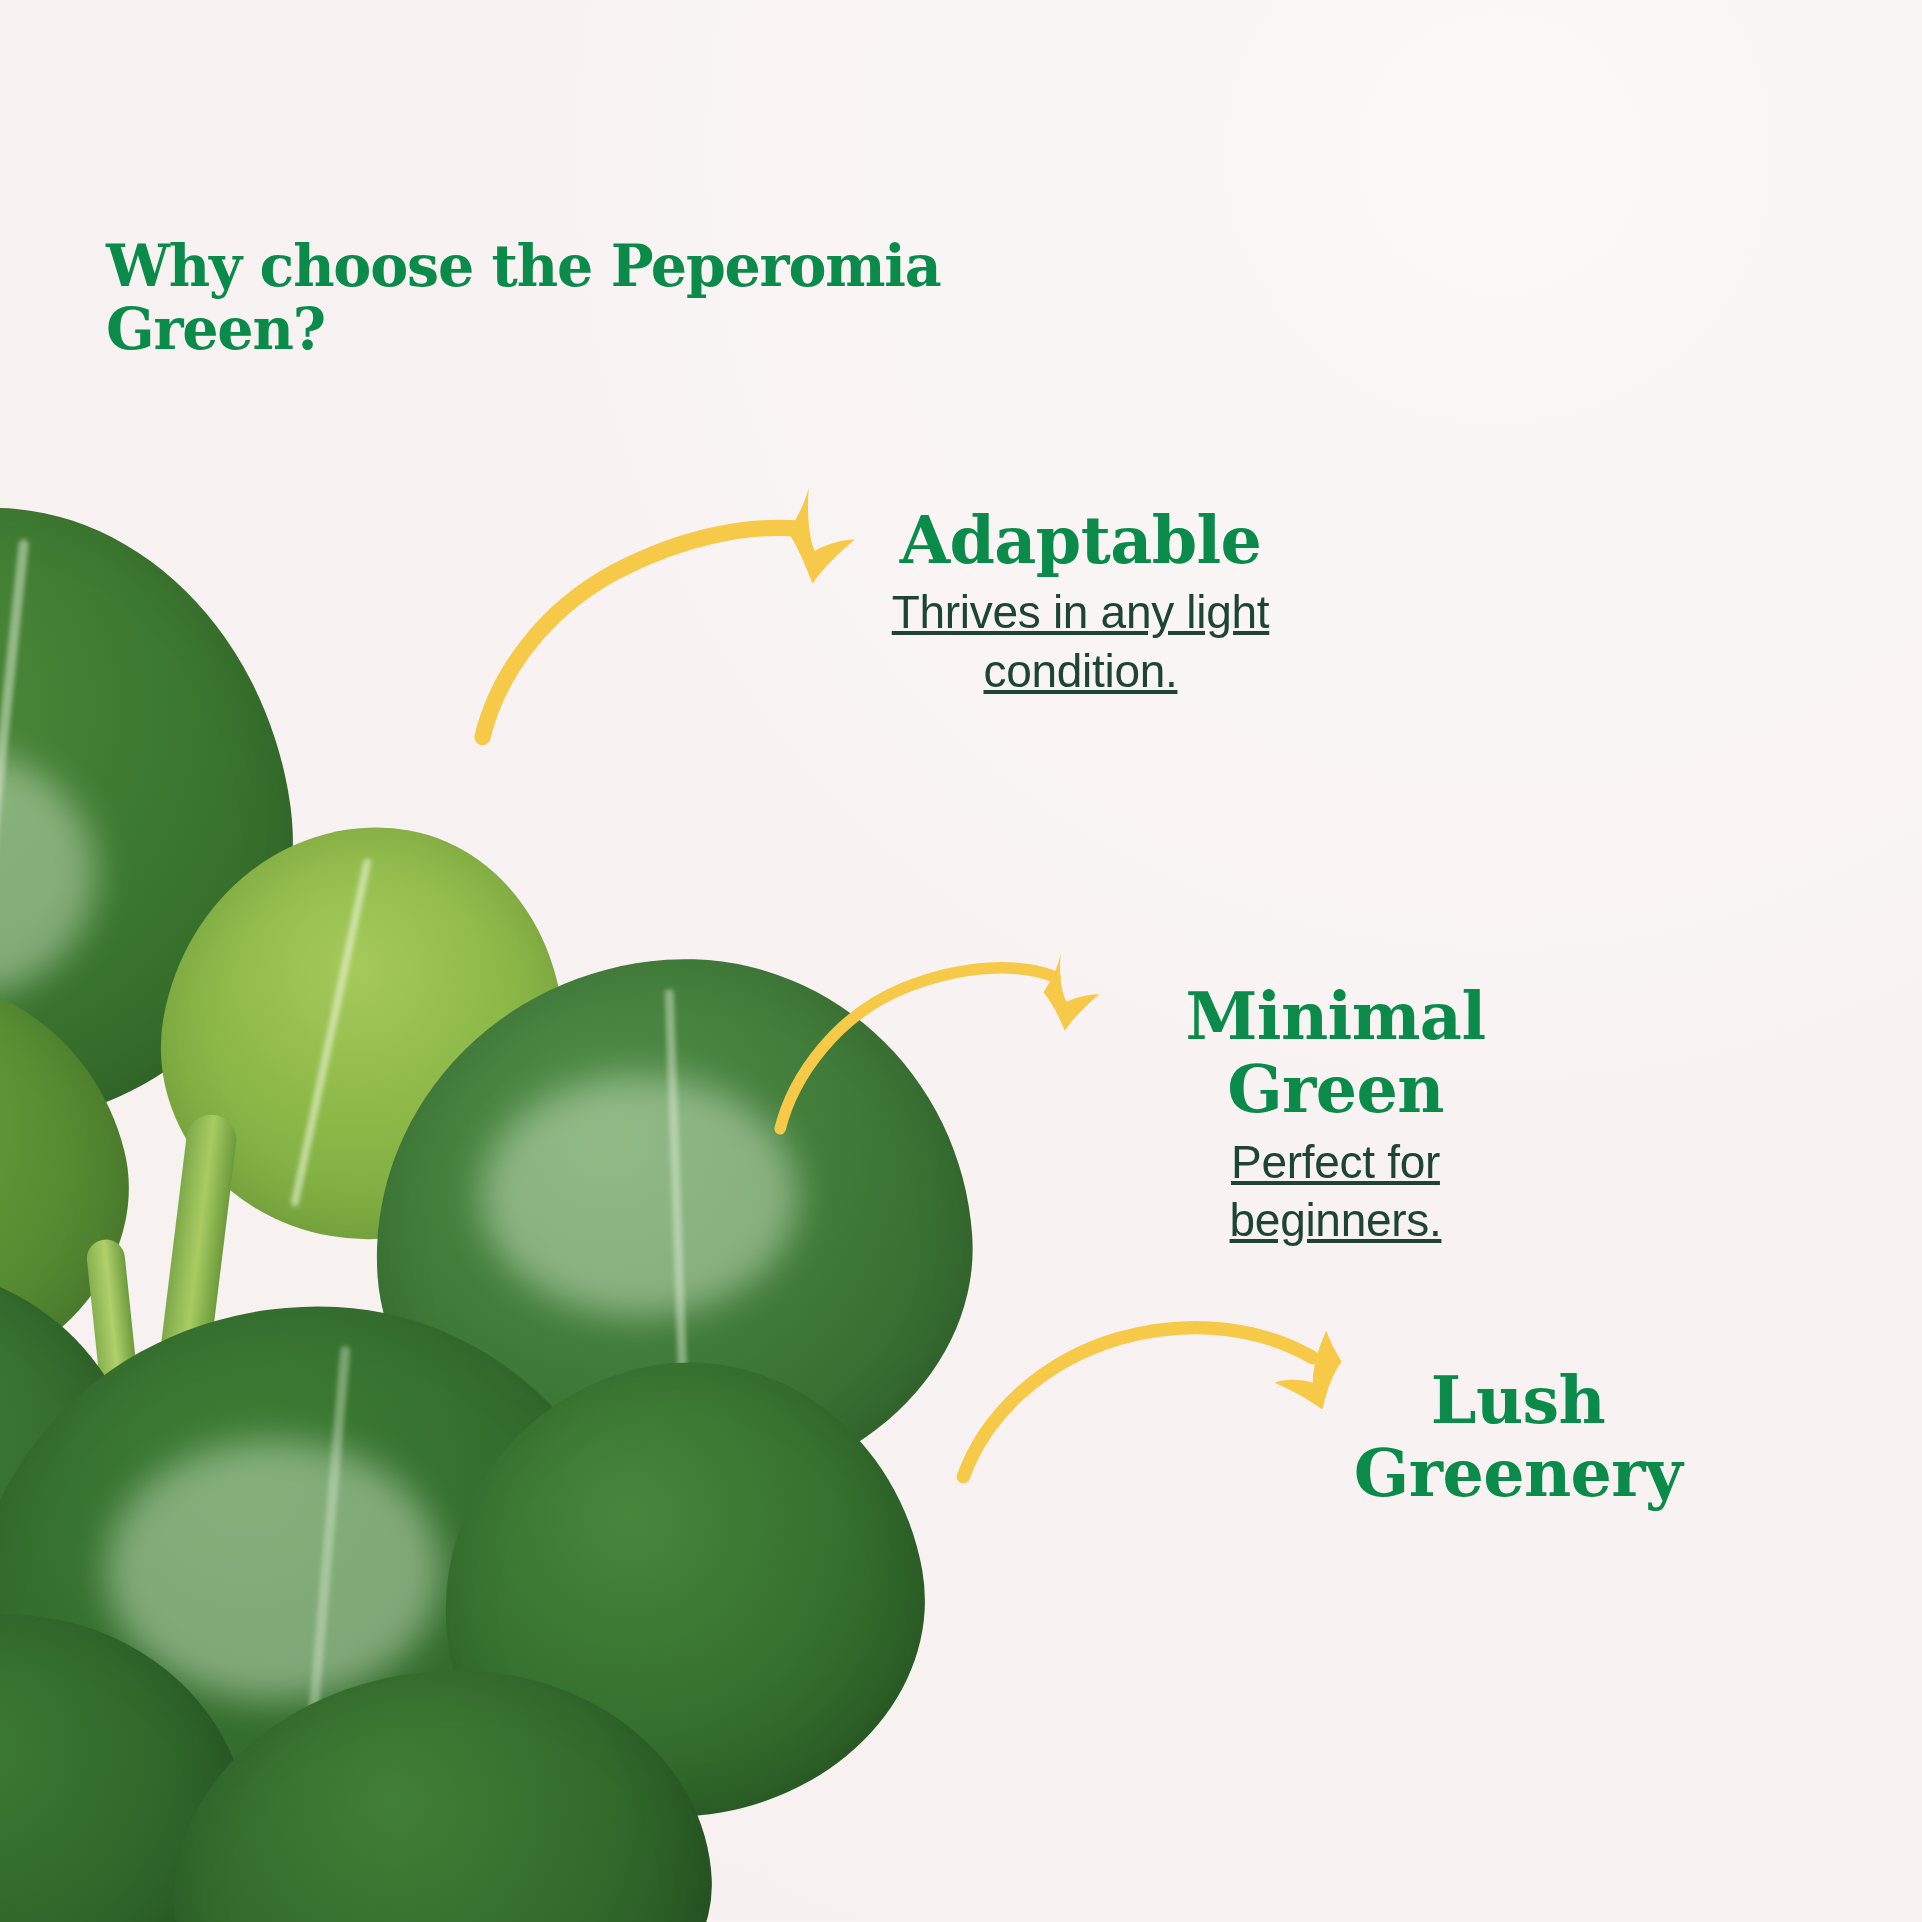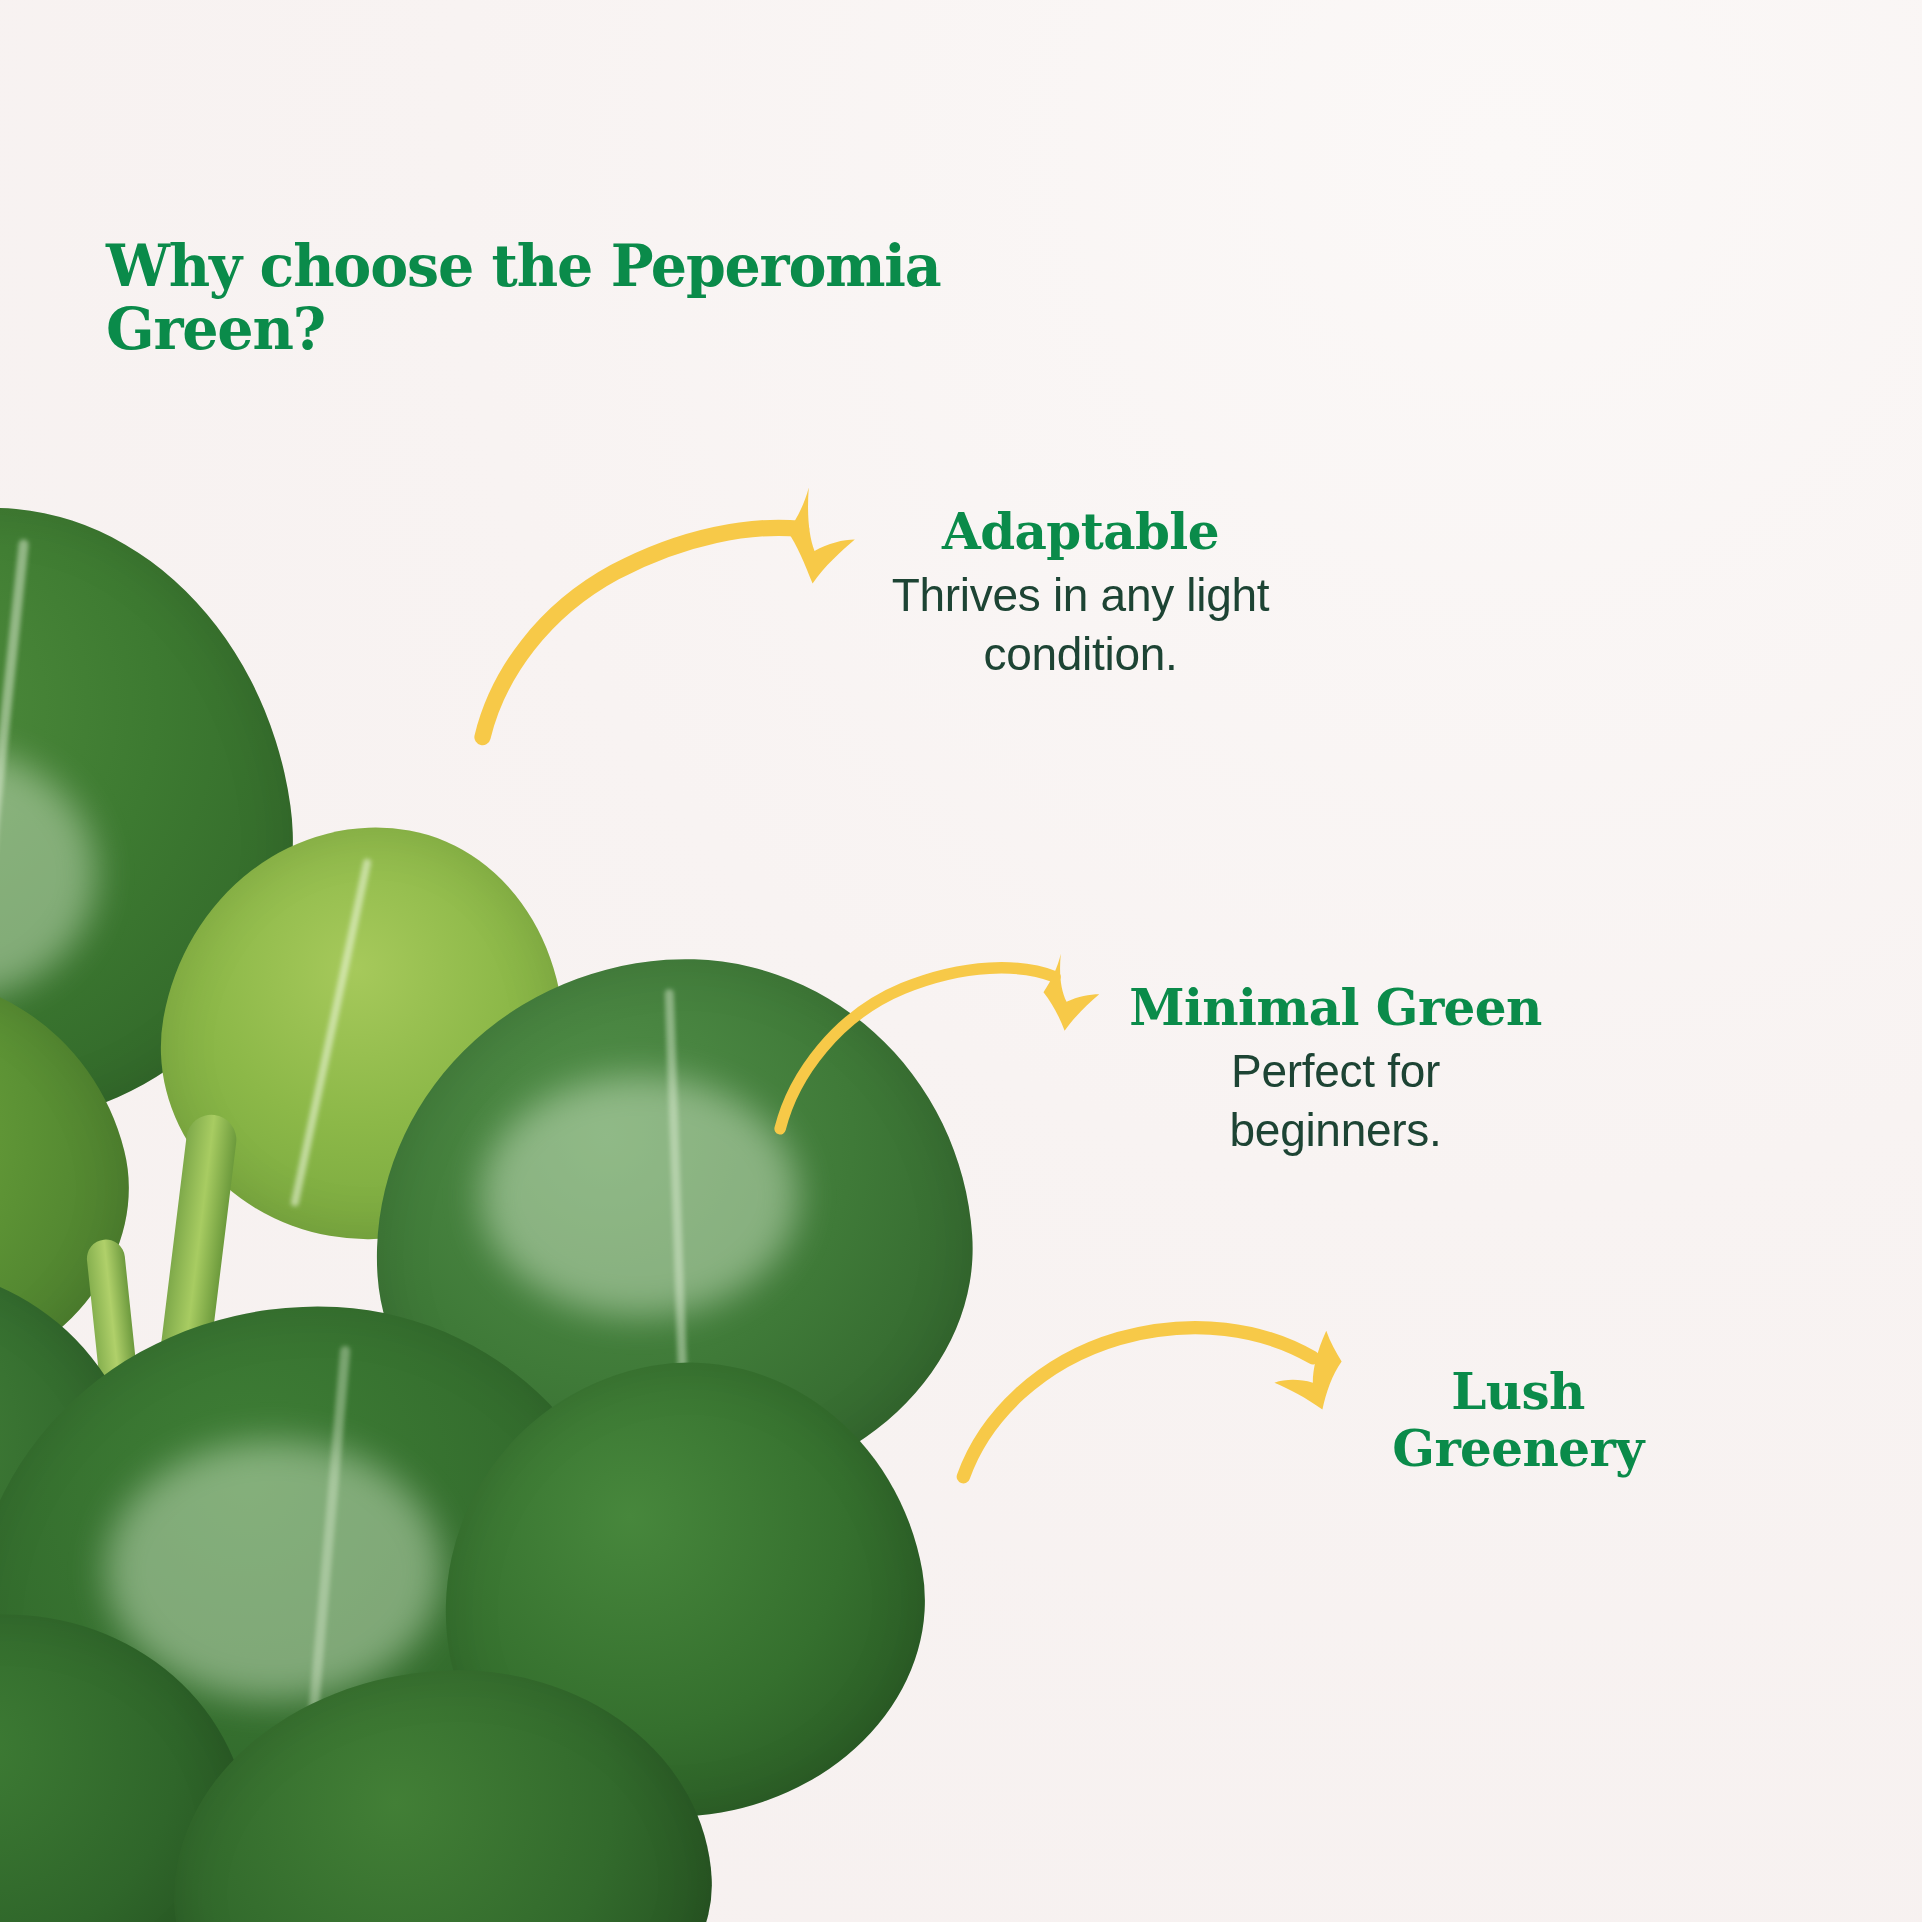--- a/index.html
+++ b/index.html
@@ -34,28 +34,28 @@
     font-weight:700;font-size:57px;line-height:1.10;
     letter-spacing:-1.2px;color:#0a8b4a;
     white-space:pre-line;
   }
 
   
   .callout{position:absolute;text-align:center;}
   .callout .c-head{
     font-family:"DejaVu Serif","Liberation Serif",serif;
     font-weight:700;color:#0a8b4a;
-    font-size:50px;line-height:1.13;letter-spacing:-0.6px;
+    font-size:65px;line-height:1.13;letter-spacing:-0.6px;
     margin:0 0 5.8px 0;white-space:pre-line;
   }
   .callout .c-body{
     font-family:"Liberation Sans",sans-serif;
     font-weight:400;color:#1d4434;
     font-size:46px;line-height:1.27;letter-spacing:-0.3px;
-    margin:0;white-space:pre-line;
+    margin:0;white-space:pre-line;text-decoration:underline;
   }
   #callout-adaptable{left:845px;top:504px;width:471px;}
   #callout-minimal  {left:1105px;top:980px;width:461px;}
   #callout-lush     {left:1302px;top:1364px;width:432px;}
 
   
   .arrow-svg{position:absolute;overflow:visible;pointer-events:none;}
   #arrow-1{left:471px;top:476px;}
   #arrow-2{left:759px;top:946px;}
   #arrow-3{left:946px;top:1302px;}

